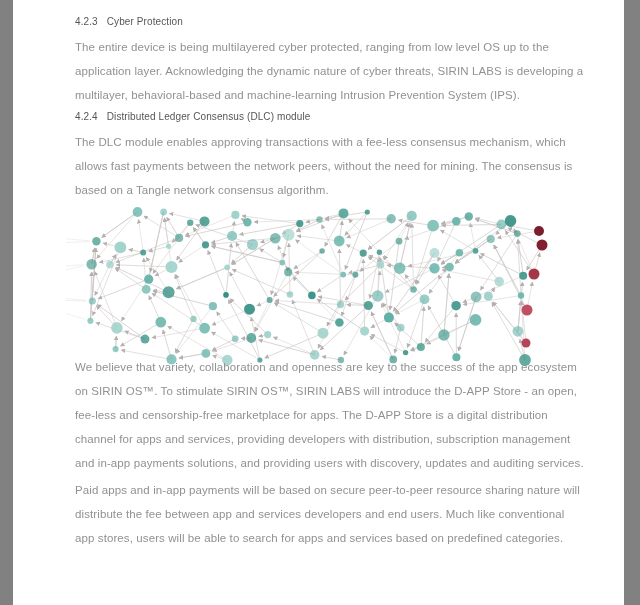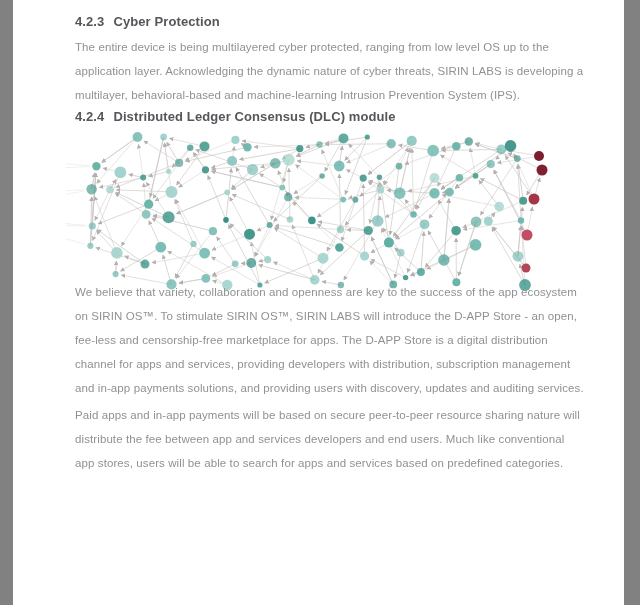--- a/index.html
+++ b/index.html
@@ -9,22 +9,22 @@
     background:#ffffff;
   }
   .viewport{display:flex;width:640px;height:605px;}
   .gutter{background:#818181;flex:0 0 auto;}
   .gutter.left{width:13px;}
   .gutter.right{width:16px;}
   .page{flex:1 1 auto;background:#ffffff;overflow:hidden;}
   .content{padding:15px 37px 0 62px;}
   h3.sec-head{
     margin:14px 0 6px;
-    font-size:13px;line-height:14px;
-    font-weight:700;color:#54565a;letter-spacing:0.1px;
+    font-size:10px;line-height:14px;
+    font-weight:400;color:#54565a;letter-spacing:0.1px;
   }
   h3.sec-head:first-child{margin-top:0;}
   .sec-num{display:inline-block;margin-right:9px;}
   p.body-par{
     margin:0 0 3px;max-width:512px;
     font-size:11.5px;line-height:24px;color:#8f9193;letter-spacing:0.1px;
   }
   .figure{margin:2px 0 -12px -9px;line-height:0;}
 </style>
 </head>
@@ -40,20 +40,21 @@
         <h3 class="sec-head">
           <span class="sec-num">4.2.3</span><span class="sec-ttl">Cyber Protection</span>
         </h3>
         <p class="body-par">The entire device is being multilayered cyber protected, ranging from low level OS up to the application layer. Acknowledging the dynamic nature of cyber threats, SIRIN LABS is developing a multilayer, behavioral-based and machine-learning Intrusion Prevention System (IPS).</p>
       </div>
 
       <div class="section">
         <h3 class="sec-head">
           <span class="sec-num">4.2.4</span><span class="sec-ttl">Distributed Ledger Consensus (DLC) module</span>
         </h3>
+        <p class="body-par">The DLC module enables approving transactions with a fee-less consensus mechanism, which allows fast payments between the network peers, without the need for mining. The consensus is based on a Tangle network consensus algorithm.</p>
       </div>
 
       <div class="figure">
         <svg id="tangle-svg" xmlns="http://www.w3.org/2000/svg" viewBox="0 0 494 162" width="494" height="162">
           <defs>
             <marker id="arw" viewBox="0 0 6 6" markerWidth="5" markerHeight="5" refX="5.5" refY="3" orient="auto">
               <path d="M0,0 L6,3 L0,6 Z" fill="#b5b0af"></path>
             </marker>
           </defs>
         <g>

